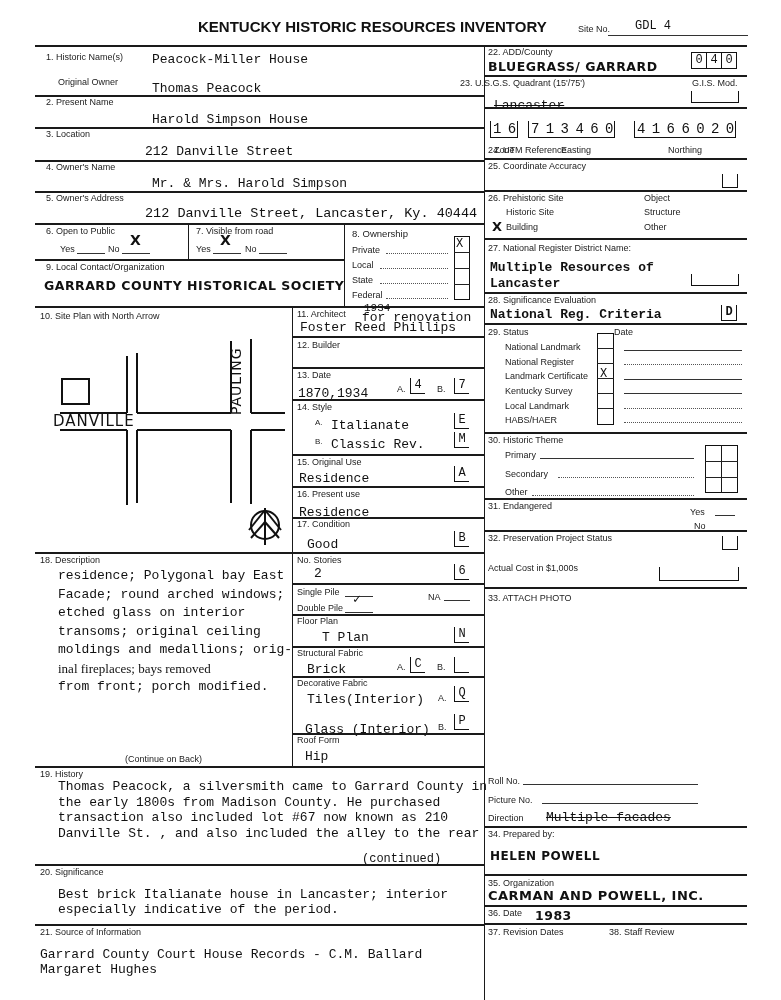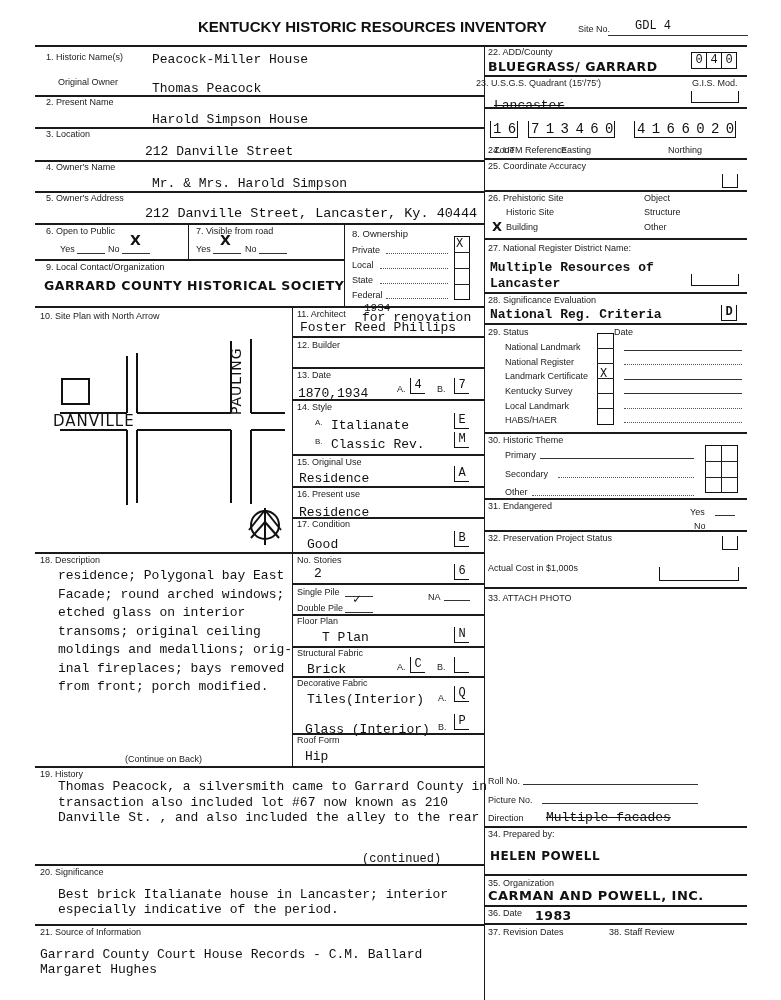--- a/index.html
+++ b/index.html
@@ -126,21 +126,21 @@
 <div class="vline" style="left:292px;top:306px;height:460px;"></div>
 <div class="hline" style="left:35px;top:552px;width:257px;"></div>
 
 <div class="lbl" style="left:40px;top:555px;">18. Description</div>
 <div class="abs" style="left:58px;top:567px;">
   <div class="type" style="position:relative;line-height:18.5px;">residence; Polygonal bay East</div>
   <div class="type" style="position:relative;line-height:18.5px;">Facade; round arched windows;</div>
   <div class="type" style="position:relative;line-height:18.5px;">etched glass on interior</div>
   <div class="type" style="position:relative;line-height:18.5px;">transoms; original ceiling</div>
   <div class="type" style="position:relative;line-height:18.5px;">moldings and medallions; orig-</div>
-  <div class="type" style="position:relative;line-height:18.5px;">inal fireplaces; bays removed</div>
+  <div class="type" style="position:relative;line-height:18.5px;font-family:Liberation Serif, serif;">inal fireplaces; bays removed</div>
   <div class="type" style="position:relative;line-height:18.5px;">from front; porch modified.</div>
 </div>
 <div class="lbl" style="left:125px;top:754px;">(Continue on Back)</div>
 
 <div class="hline" style="left:35px;top:766px;width:449px;"></div>
 
 <div class="lbl" style="left:297px;top:309px;">11. Architect</div>
 <div class="type" style="left:364px;top:302px;font-size:11px;">1934</div>
 <div class="type" style="left:362px;top:310px;">for renovation</div>
 <div class="type" style="left:300px;top:320px;">Foster Reed Phillips</div>
@@ -216,20 +216,21 @@
 <div class="lbl" style="left:438px;top:722px;">B.</div>
 <div class="code" style="left:454px;top:714px;">P</div>
 <div class="hline" style="left:292px;top:733px;width:192px;"></div>
 
 <div class="lbl" style="left:297px;top:735px;">Roof Form</div>
 <div class="type" style="left:305px;top:749px;">Hip</div>
 
 <div class="lbl" style="left:40px;top:769px;">19. History</div>
 <div class="abs" style="left:58px;top:779px;">
   <div class="type" style="position:relative;line-height:15.5px;">Thomas Peacock, a silversmith came to Garrard County in</div>
+  <div class="type" style="position:relative;line-height:15.5px;">the early 1800s from Madison County.  He purchased</div>
   <div class="type" style="position:relative;line-height:15.5px;">transaction also included lot #67 now known as 210</div>
   <div class="type" style="position:relative;line-height:15.5px;">Danville St. , and also included the alley to the rear</div>
 </div>
 <div class="type" style="left:362px;top:852px;font-size:12px;">(continued)</div>
 <div class="hline" style="left:35px;top:864px;width:449px;"></div>
 
 <div class="lbl" style="left:40px;top:867px;">20. Significance</div>
 <div class="type" style="left:58px;top:887px;">Best brick Italianate house in Lancaster; interior</div>
 <div class="type" style="left:58px;top:902px;">especially indicative of the period.</div>
 <div class="hline" style="left:35px;top:924px;width:449px;"></div>
@@ -238,21 +239,21 @@
 <div class="type" style="left:40px;top:947px;">Garrard County Court House Records - C.M. Ballard</div>
 <div class="type" style="left:40px;top:962px;">Margaret Hughes</div>
 
 <div class="lbl" style="left:488px;top:47px;">22. ADD/County</div>
 <div class="bold" style="left:488px;top:59px;font-size:12.5px;">BLUEGRASS/ GARRARD</div>
 <div class="box" style="left:691px;top:52px;width:16px;height:17px;">0</div>
 <div class="box" style="left:706px;top:52px;width:16px;height:17px;">4</div>
 <div class="box" style="left:721px;top:52px;width:16px;height:17px;">0</div>
 <div class="hline" style="left:484px;top:75px;width:263px;"></div>
 
-<div class="lbl" style="left:476px;top:78px;">23. U.S.G.S. Quadrant (15'/75')</div>
+<div class="lbl" style="left:460px;top:78px;">23. U.S.G.S. Quadrant (15'/75')</div>
 <div class="lbl" style="left:692px;top:78px;">G.I.S. Mod.</div>
 <div class="type strike" style="left:494px;top:98px;">Lancaster</div>
 <div class="tick-box" style="left:691px;top:91px;width:48px;"></div>
 <div class="hline" style="left:484px;top:107px;width:263px;"></div>
 
 <div class="lbl" style="left:488px;top:110px;margin-top:35px;">24. UTM Reference</div>
 <div class="type" style="left:490px;top:121px;font-size:14px;letter-spacing:-1px;border-left:1.5px solid #111;border-bottom:1.5px solid #111;border-right:1.5px solid #111;padding:0 2px;">1 6</div>
 <div class="type" style="left:528px;top:121px;font-size:14px;letter-spacing:-1px;border-left:1.5px solid #111;border-bottom:1.5px solid #111;border-right:1.5px solid #111;padding:0 2px;">7 1 3 4 6 0</div>
 <div class="type" style="left:634px;top:121px;font-size:14px;letter-spacing:-1px;border-left:1.5px solid #111;border-bottom:1.5px solid #111;border-right:1.5px solid #111;padding:0 2px;">4 1 6 6 0 2 0</div>
 <div class="lbl" style="left:494px;top:145px;">Zone</div>

